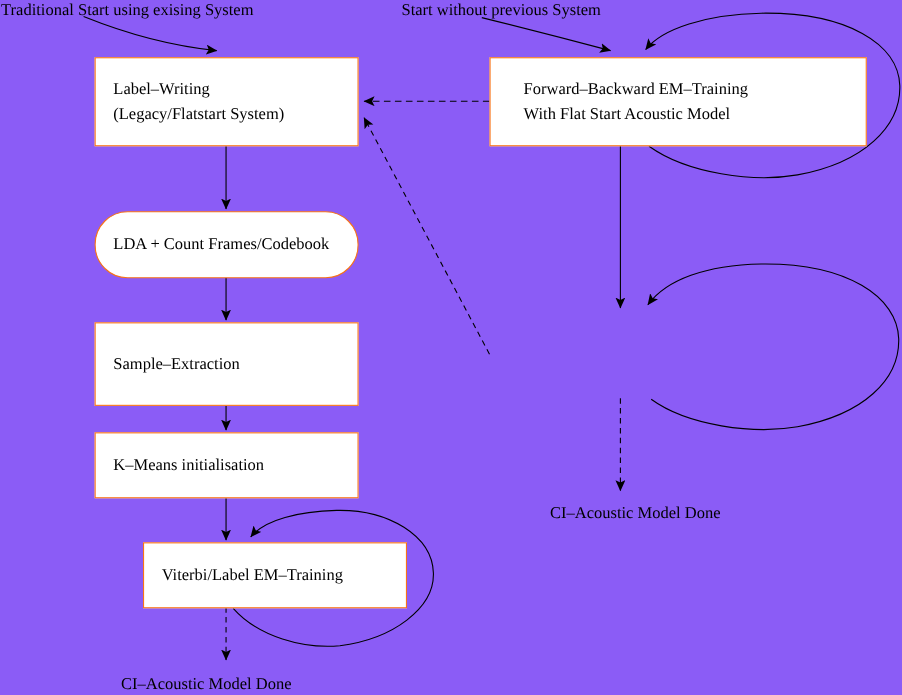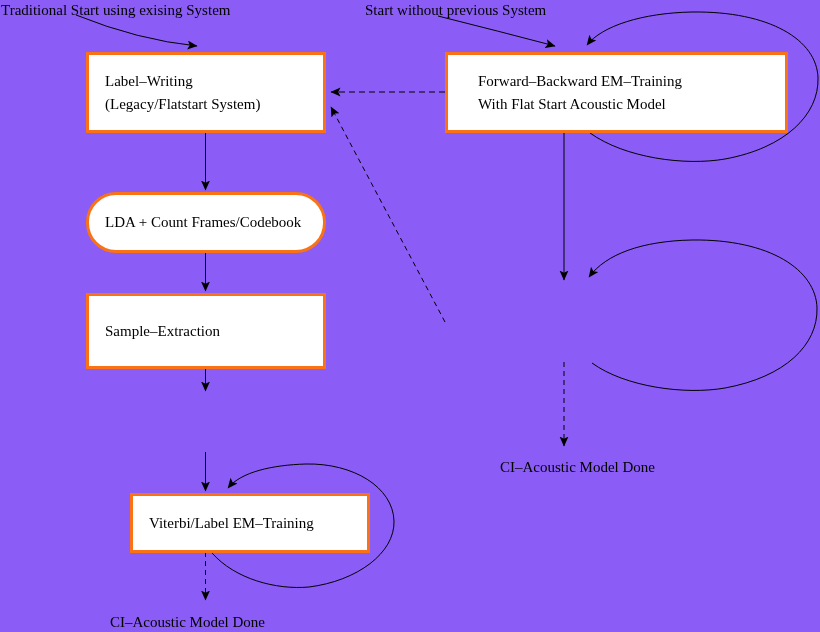--- a/index.html
+++ b/index.html
@@ -11,21 +11,21 @@
     color:#000;
     overflow:hidden;
   }
   svg.arrows{
     position:absolute;left:0;top:0;width:820px;height:632px;
     pointer-events:none;
   }
   .box{
     position:absolute;
     box-sizing:border-box;
-    border:3px solid #f97316;
+    border:1px solid #f97316;
     background:#ffffff;
     display:flex;
     flex-direction:column;
     justify-content:center;
     font-size:15px;
     line-height:23px;
     white-space:nowrap;
   }
   .box.pl16{padding-left:16px;}
   .box.pl20{padding-left:30px;}
@@ -77,20 +77,23 @@
   </div>
 
   <div class="box pl16" style="left:86px;top:192px;width:240px;height:61px;border-radius:30px;">
     <span>LDA + Count Frames/Codebook</span>
   </div>
 
   <div class="box pl16" style="left:86px;top:293px;width:240px;height:76px;">
     <span>Sample–Extraction</span>
   </div>
 
+  <div class="box pl16" style="left:86px;top:393px;width:240px;height:60px;">
+    <span>K–Means initialisation</span>
+  </div>
 
   <div class="box pl16" style="left:86px;top:493px;width:240px;height:60px;margin-left:44px;">
     <span>Viterbi/Label EM–Training</span>
   </div>
 
   <div class="box pl20" style="left:445px;top:52px;width:343px;height:81px;">
     <span>Forward–Backward EM–Training</span>
     <span>With Flat Start Acoustic Model</span>
   </div>
 

